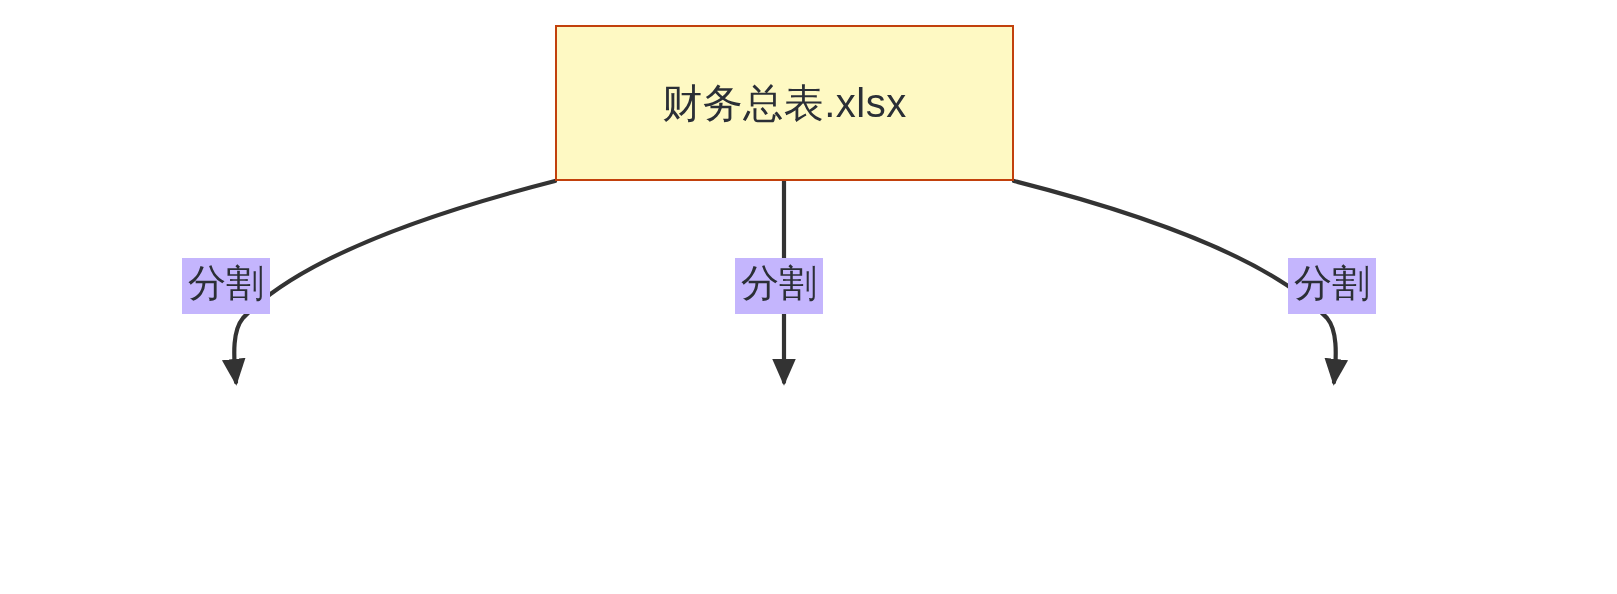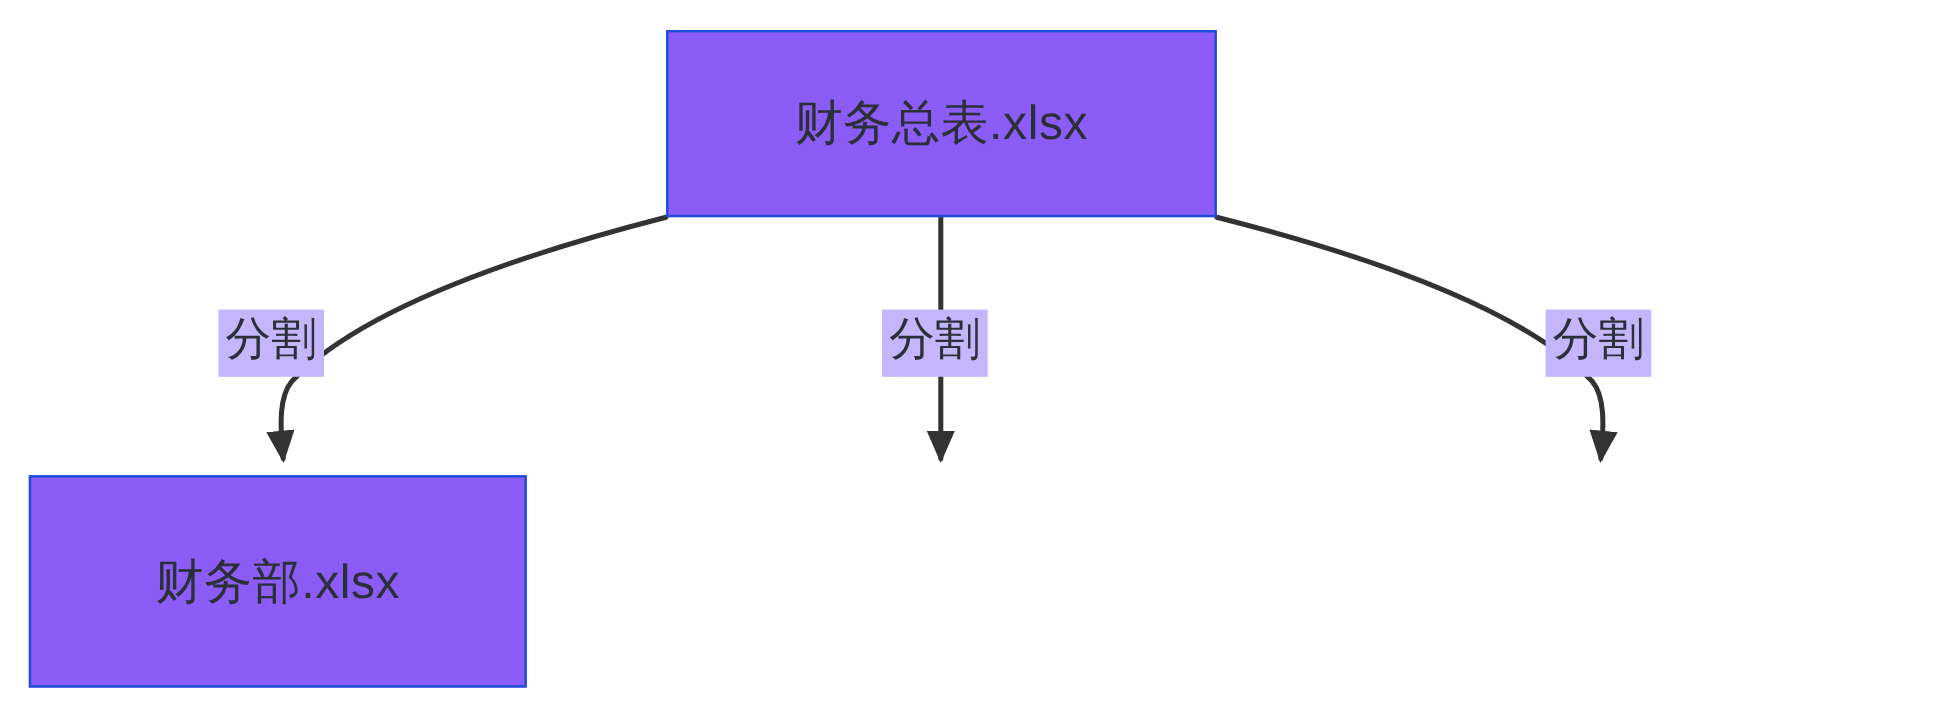--- a/index.html
+++ b/index.html
@@ -20,22 +20,22 @@
   #edges {
     position: absolute;
     left: 0;
     top: 0;
     width: 1617px;
     height: 594px;
   }
   .node {
     position: absolute;
     box-sizing: border-box;
-    background: #8b5cf6;
-    border: 2px solid #1d4ed8;
+    background: #fef9c3;
+    border: 2px solid #c2410c;
     display: flex;
     align-items: center;
     justify-content: center;
   }
   .node-label {
     font-size: 40px;
     color: #2b2f36;
     font-weight: 400;
     letter-spacing: 0.5px;
     line-height: 1.1;
@@ -105,23 +105,20 @@
 
     <path d="M 784 181 L 784 382" fill="none" stroke="#333333" stroke-width="4.2" stroke-linecap="round" marker-end="url(#arrowhead)"></path>
 
     <path d="M 1014 181 C 1140 213, 1270 258, 1327 318 C 1337 330, 1337 352, 1334 382" fill="none" stroke="#333333" stroke-width="4.2" stroke-linecap="round" marker-end="url(#arrowhead)"></path>
   </svg>
 
   <div class="node" id="root-node">
     <span class="node-label">财务总表.xlsx</span>
   </div>
 
-  <div class="node" id="node-finance">
-    <span class="node-label">财务部.xlsx</span>
-  </div>
 
 
 
   <div class="edge-label" id="label-left">分割</div>
 
   <div class="edge-label" id="label-mid">分割</div>
 
   <div class="edge-label" id="label-right">分割</div>
 
 

